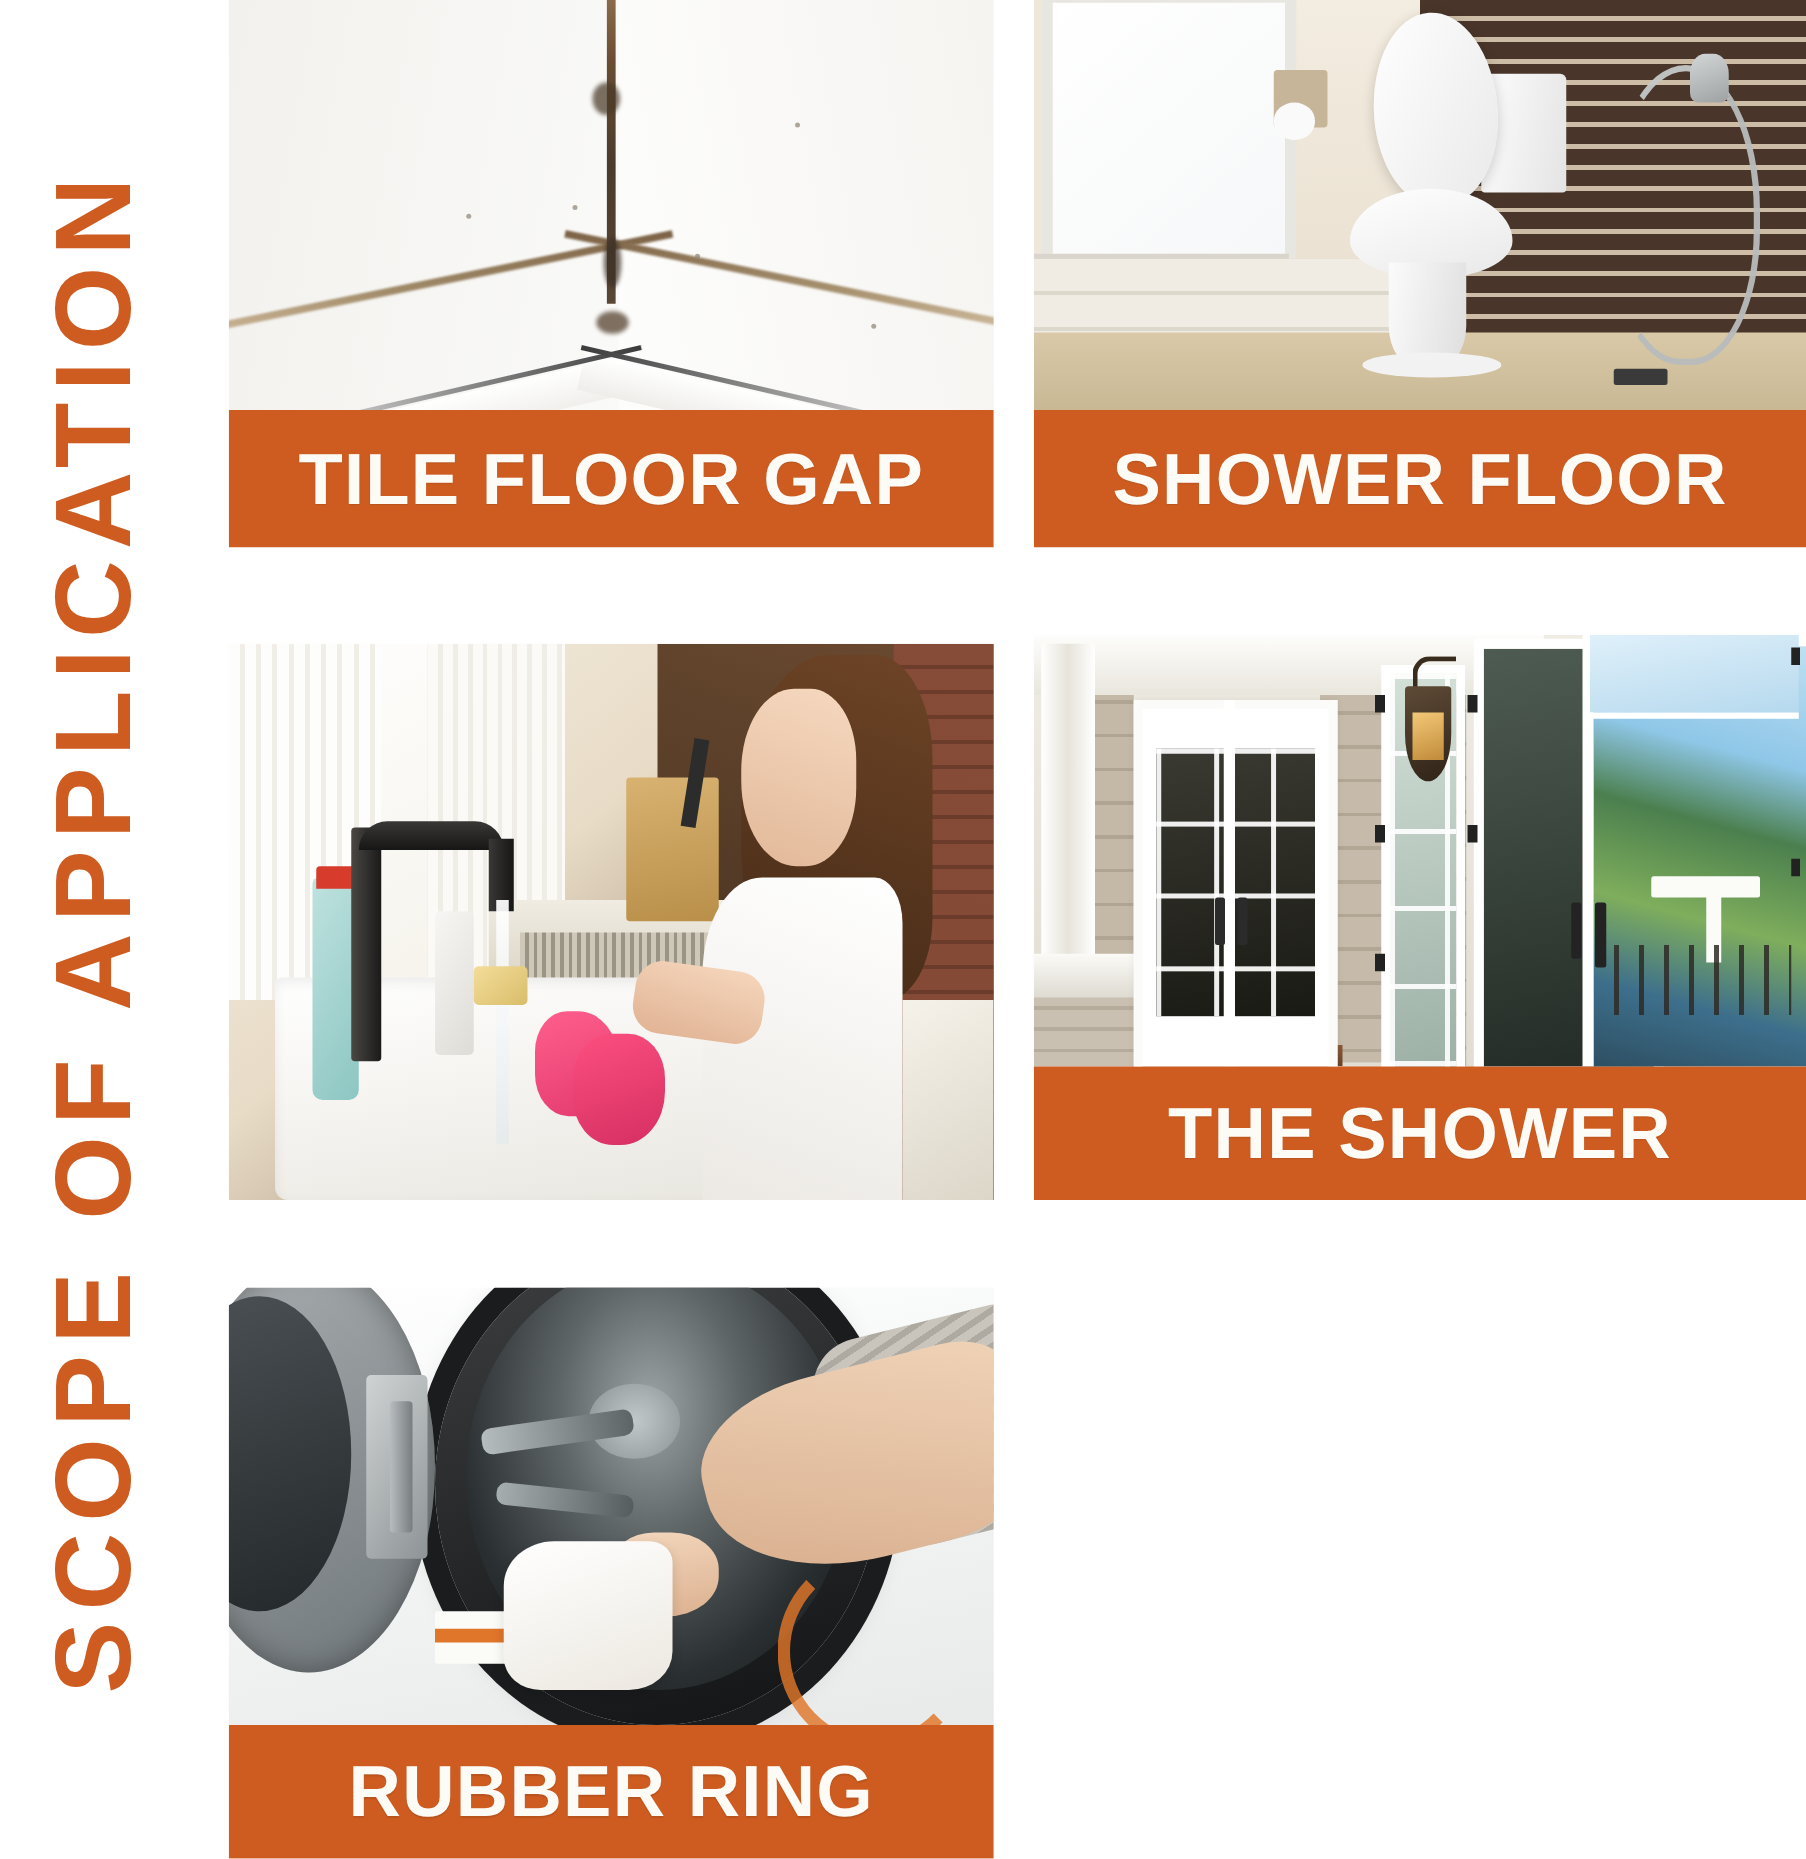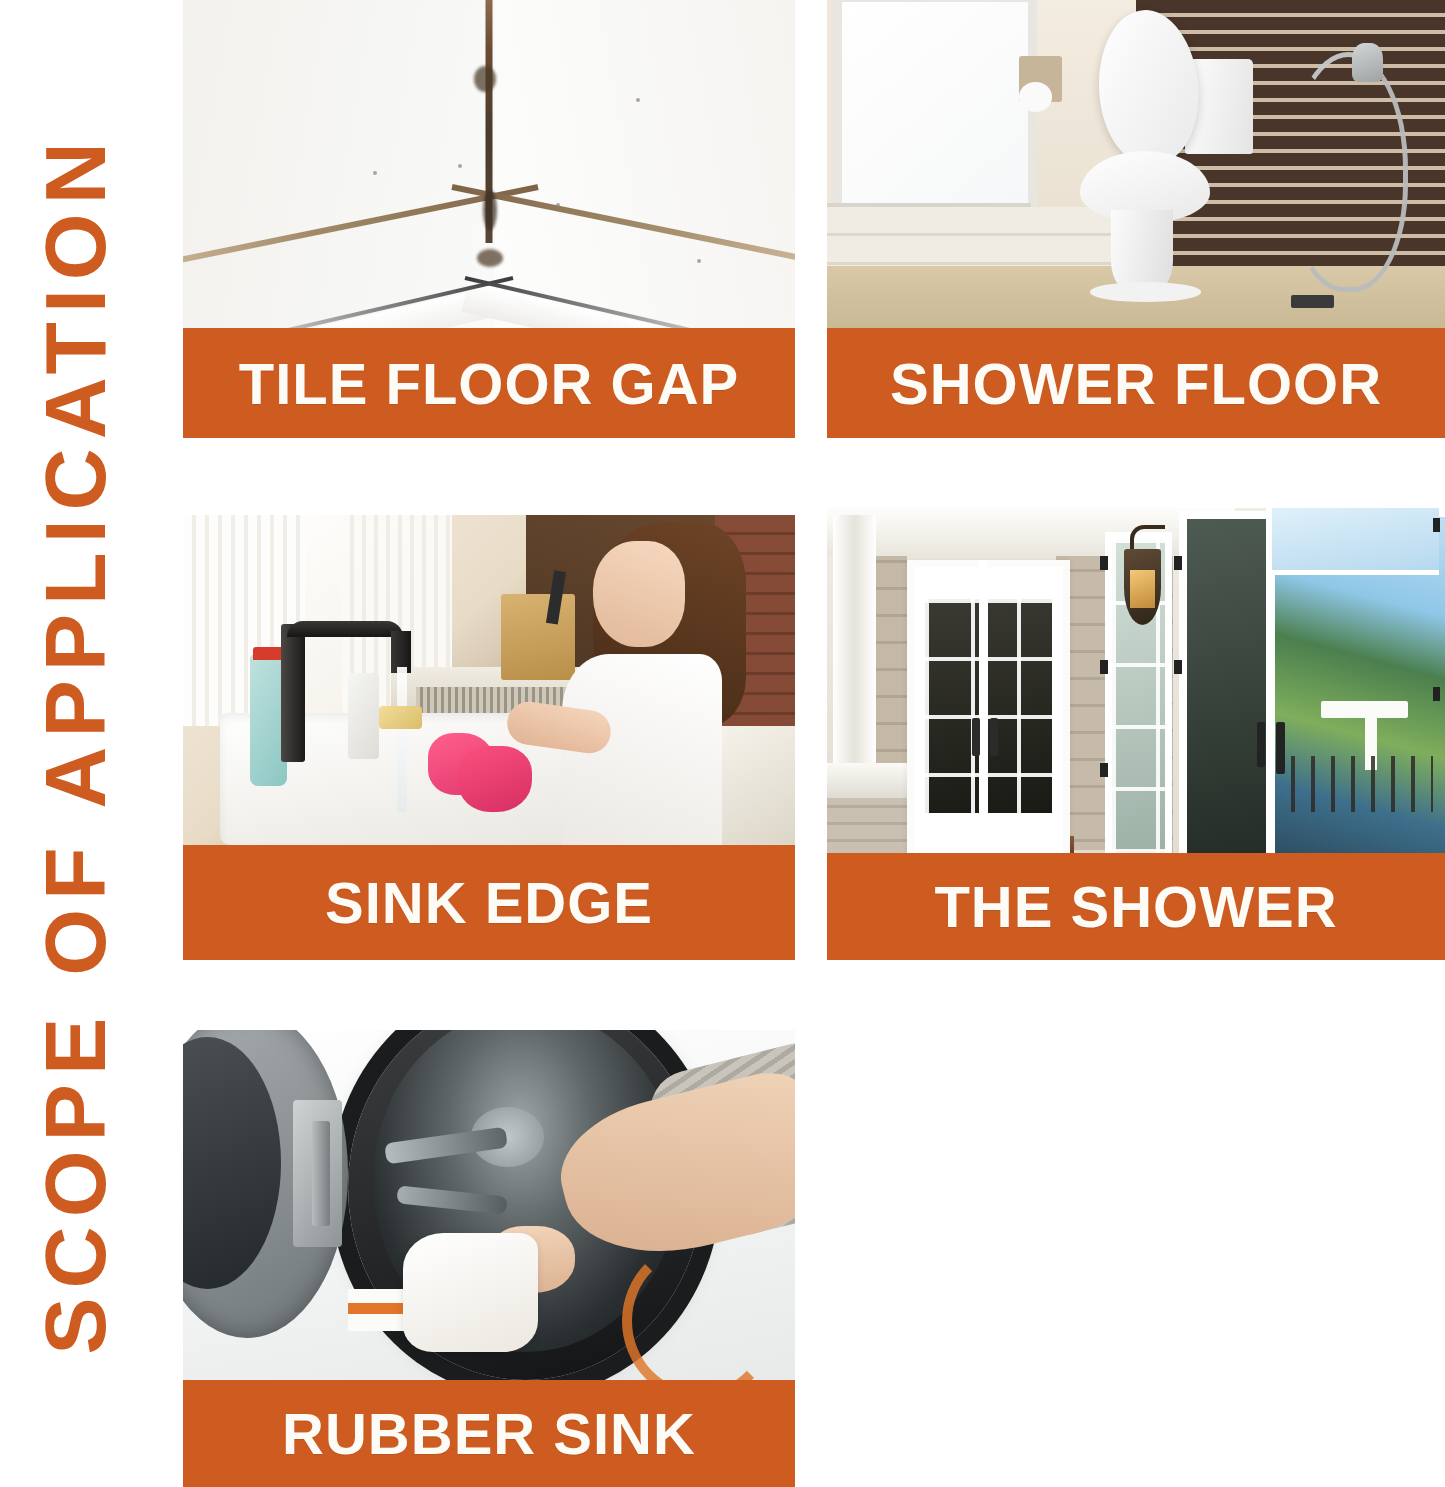--- a/index.html
+++ b/index.html
@@ -430,21 +430,20 @@
       <div class="pump"></div>
       <div class="sponge"></div>
       <div class="girlhair"></div>
       <div class="girlbody"></div>
       <div class="girlhead"></div>
       <div class="arm"></div>
       <div class="glove1"></div>
       <div class="glove2"></div>
       <div class="stool"></div>
     </div>
-    <div class="label-bar">SINK EDGE</div>
   </div>
 
   <div class="panel r3">
     <div class="photo p-door">
       <div class="shingle1"></div>
       <div class="shingle2"></div>
       <div class="shingle3"></div>
       <div class="soffit"></div>
       <div class="porch"></div>
       <div class="stonel"></div>
@@ -492,16 +491,16 @@
       <div class="hinge"></div>
       <div class="hinge2"></div>
       <div class="labelwhite"></div>
       <div class="labelstripe"></div>
       <div class="warnarc"></div>
       <div class="sleeve"></div>
       <div class="arm"></div>
       <div class="fist"></div>
       <div class="cloth"></div>
     </div>
-    <div class="label-bar">RUBBER SINK</div>
+    <div class="label-bar">RUBBER RING</div>
   </div>
 
 </div>
 
 </body></html>

